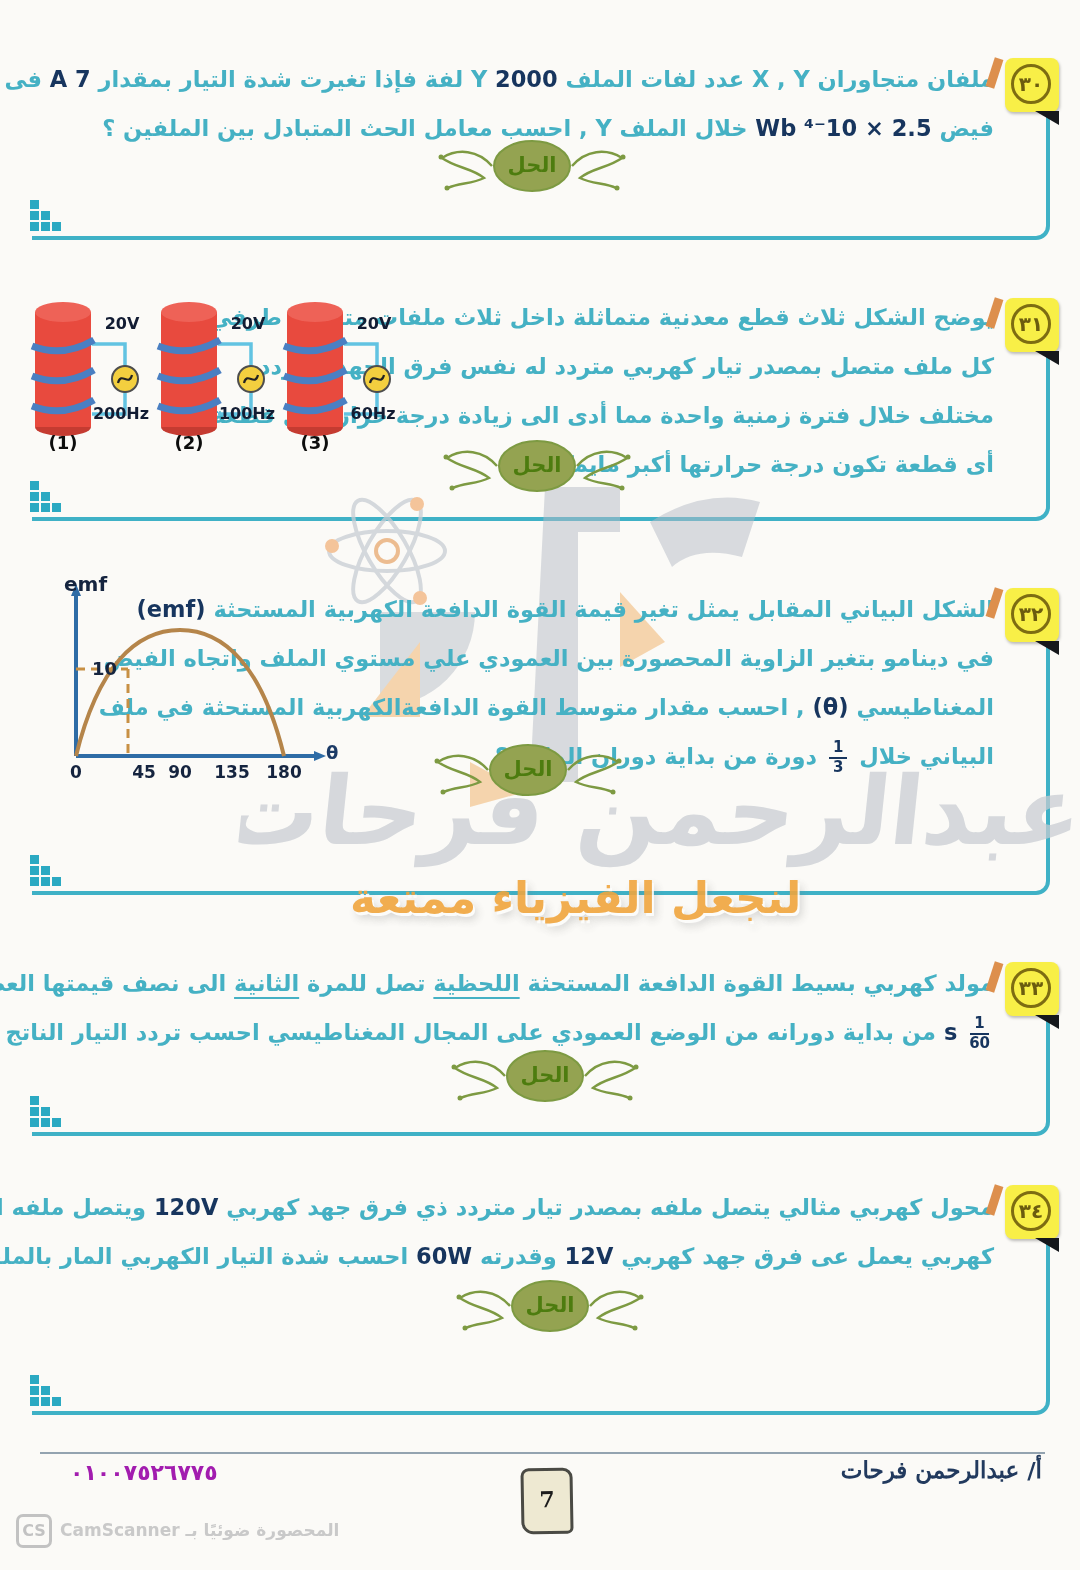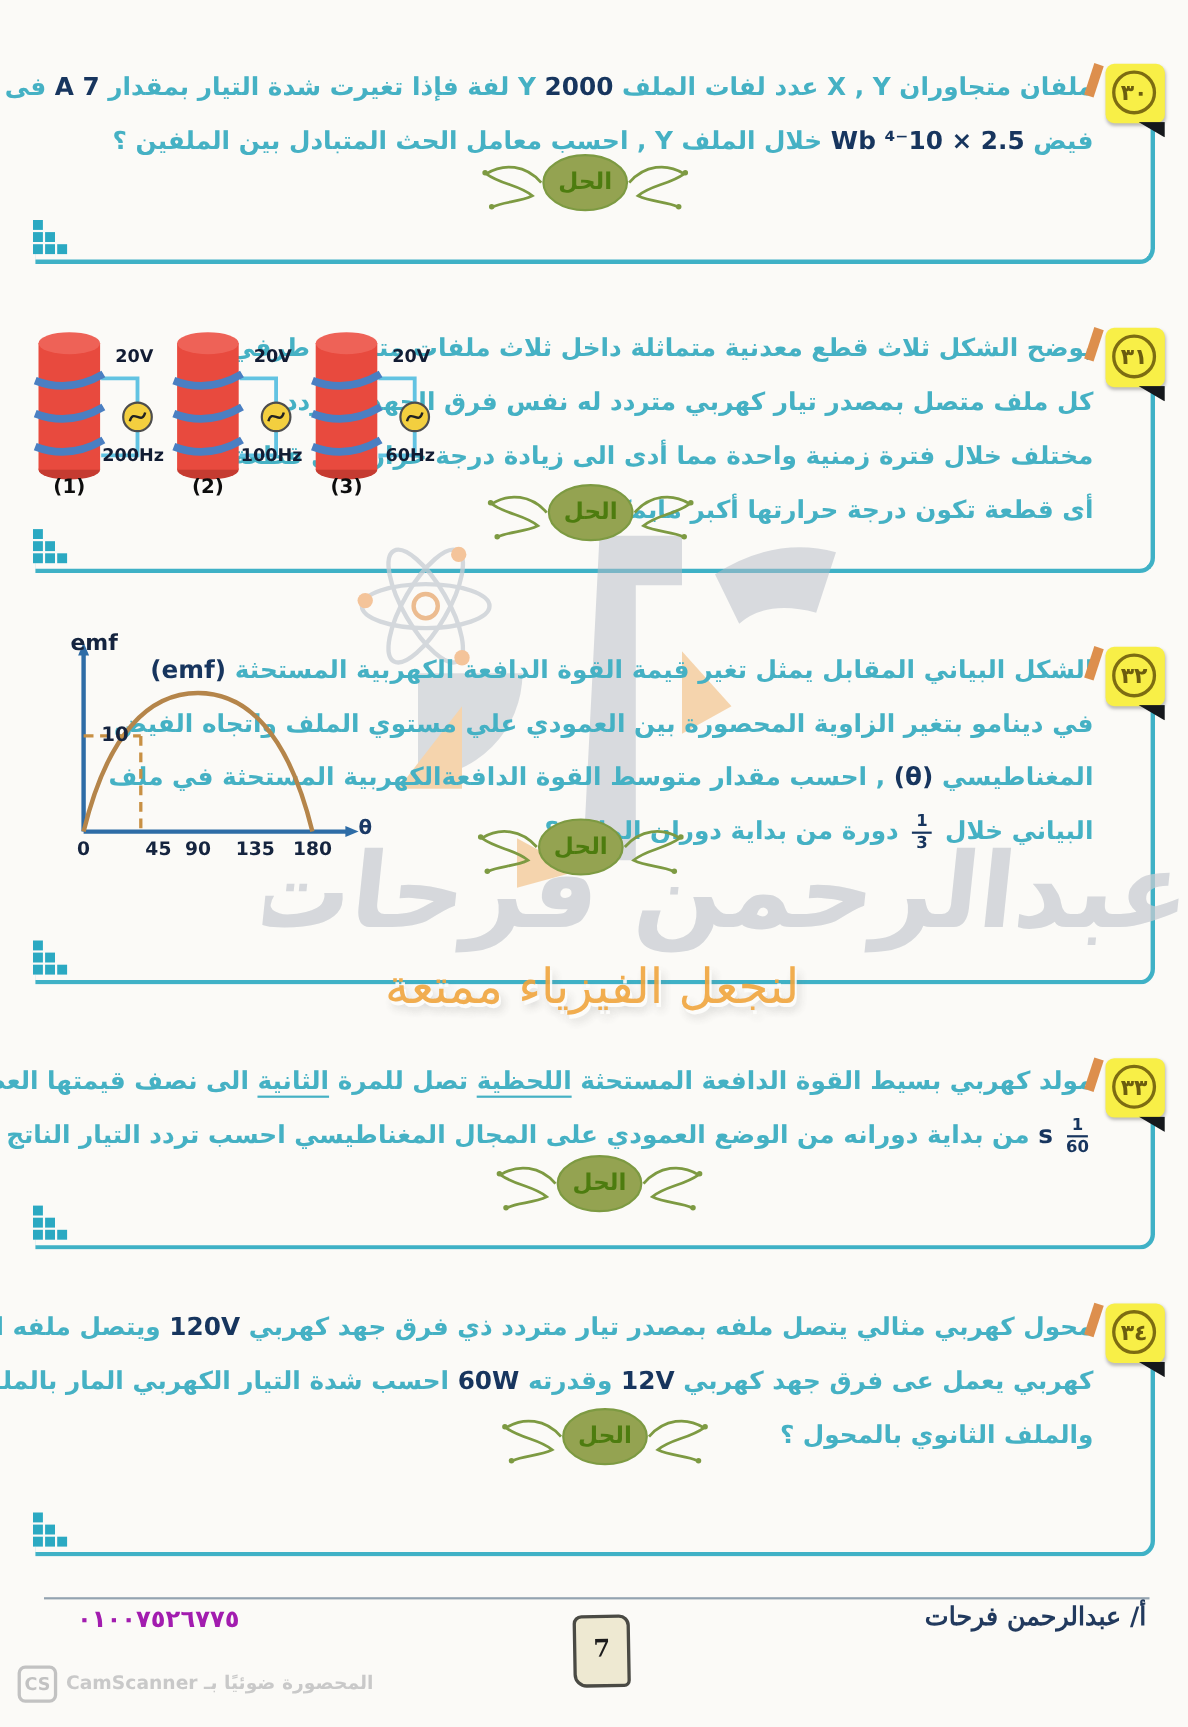--- a/index.html
+++ b/index.html
@@ -56,21 +56,21 @@
   .g-emf{left:36px;top:6px;font-size:20px;}
   .g-ten{left:16px;top:92px;font-size:18px;margin-left:48px;}
   .g-theta{left:298px;top:176px;font-size:18px;color:#1b3a66;}
   .g-tick{position:absolute;top:196px;width:40px;text-align:center;font-size:17px;font-weight:bold;color:#15243f;}
 
   
   .wm{position:absolute;z-index:1;pointer-events:none;}
   .wm-name{left:240px;top:756px;width:840px;height:140px;font-size:95px;font-weight:bold;
            color:#c8ccd2;opacity:.72;direction:rtl;text-align:center;white-space:nowrap;
            overflow:hidden;transform:skewX(-6deg);}
-  .wm-slogan{left:350px;top:872px;font-size:44px;font-weight:normal;color:#f0a53d;opacity:.9;
+  .wm-slogan{left:350px;top:872px;font-size:44px;font-weight:bold;color:#f0a53d;opacity:.9;
            direction:rtl;text-shadow:2px 3px 0 #fdfdfb,4px 6px 8px rgba(120,120,120,.35);}
 
   
   .footer-rule{position:absolute;left:40px;top:1452px;width:1005px;height:2px;background:#93a3b0;}
   .footer-phone{position:absolute;left:70px;top:1460px;font-size:22px;font-weight:bold;color:#a21caf;}
   .footer-name{position:absolute;right:38px;top:1456px;font-size:23px;font-weight:bold;color:#223a5e;
                font-family:"DejaVu Serif",serif;direction:rtl;}
   .page-badge{position:absolute;left:521px;top:1468px;width:46px;height:60px;background:#eee9d2;
               border:3px solid #4a4a44;border-radius:8px 10px 6px 12px;transform:rotate(-1deg);
               text-align:center;line-height:56px;font-weight:bold;font-size:22px;color:#1c1c1c;
@@ -328,21 +328,20 @@
       <span class="s6"></span>
   </div>
   <div class="q-badge" style="left:1005px;top:1185px;">
     <span class="slash"></span>
     <span class="circle">٣٤</span>
     <span class="flag"></span>
   </div>
   <div class="q-text" style="left:40px;right:86px;top:1190px;">
       <p class="q-line"><span class="seg-t">محول كهربي مثالي يتصل ملفه بمصدر تيار متردد ذي فرق جهد كهربي </span><span class="seg-b">120V</span><span class="seg-t"> ويتصل ملفه الثانوي بمصباح</span></p>
       <p class="q-line"><span class="seg-t">كهربي يعمل عى فرق جهد كهربي </span><span class="seg-b">12V</span><span class="seg-t"> وقدرته </span><span class="seg-b">60W</span><span class="seg-t"> احسب شدة التيار الكهربي المار بالملف الابتدائي</span></p>
-      <p class="q-line"><span class="seg-t">والملف الثانوي بالمحول ؟</span></p>
     </div>
   <div class="stamp" style="left:450px;top:1278px;">
     <svg width="200" height="56" viewBox="0 0 200 56">
       <path d="M60,28 C46,12 26,10 10,20 C24,30 40,30 52,40 C40,46 26,45 16,50" fill="none" stroke="#7d9a42" stroke-width="2.5"></path>
       <circle cx="9" cy="19" r="2.5" fill="#7d9a42"></circle>
         <circle cx="15" cy="50" r="2.5" fill="#7d9a42"></circle>
       <g transform="translate(200,0) scale(-1,1)">
         <path d="M60,28 C46,12 26,10 10,20 C24,30 40,30 52,40 C40,46 26,45 16,50" fill="none" stroke="#7d9a42" stroke-width="2.5"></path>
         <circle cx="9" cy="19" r="2.5" fill="#7d9a42"></circle>
           <circle cx="15" cy="50" r="2.5" fill="#7d9a42"></circle>

